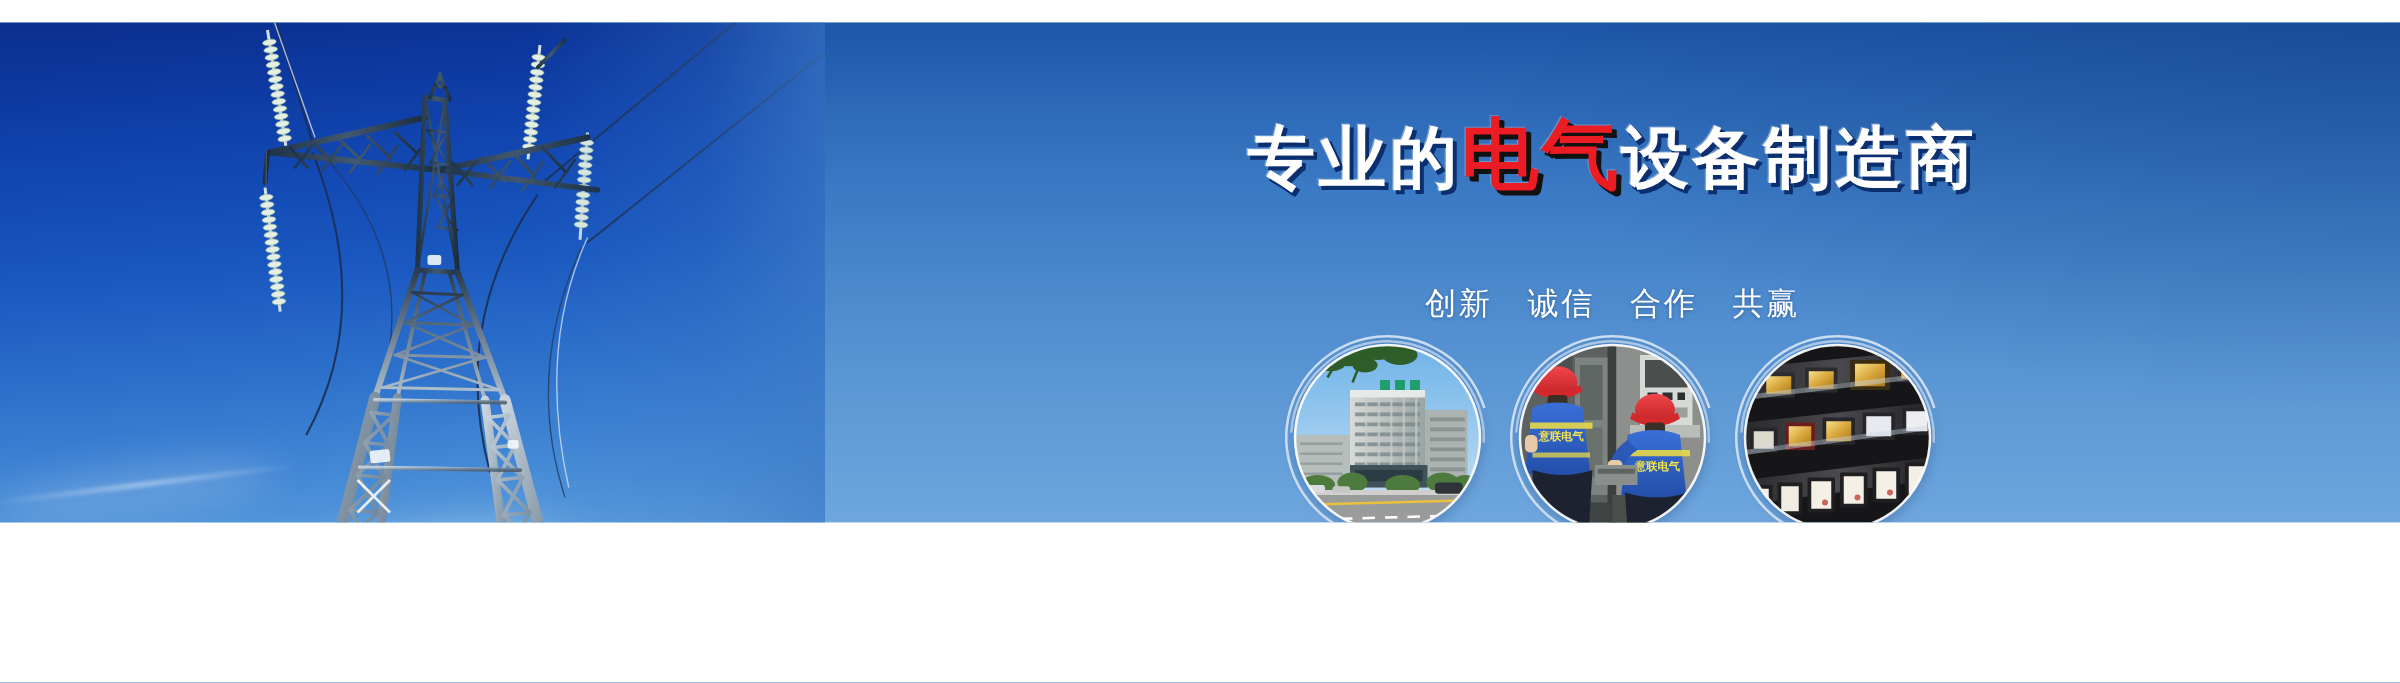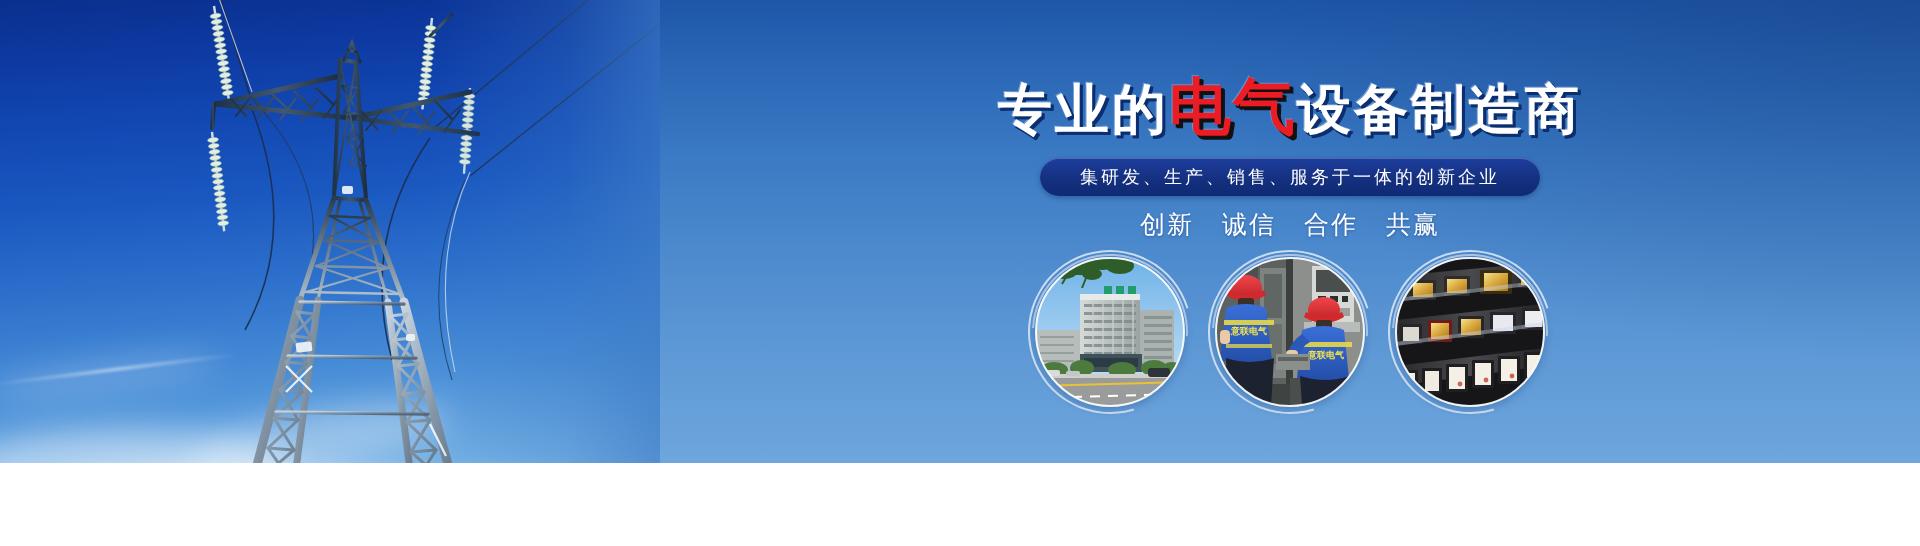--- a/index.html
+++ b/index.html
@@ -6,23 +6,24 @@
   * { margin:0; padding:0; box-sizing:border-box; }
   html,body{ background:#fff; }
   body{
     font-family:"Liberation Sans","DejaVu Sans",sans-serif;
     -webkit-font-smoothing:antialiased;
   }
 
   .banner{
     position:relative;
     width:1920px;
-    height:463px;
+    height:400px;
     overflow:hidden;
     background:#3f7fc8;
+    margin-top:18px;
   }
 
   
   .bg-gradient{
     position:absolute; inset:0;
     background:
       linear-gradient(180deg,
         #1e56a8 0%,
         #2a66b5 14%,
         #3b7ac4 34%,
@@ -450,23 +451,20 @@
       </g>
     </svg>
 
     <div class="photo-fade"></div>
   </div>
 
   <div class="content">
 
     <div class="headline"><span>专业的</span><span class="hl-red">电气</span><span>设备制造商</span></div>
 
-    <div class="subtitle-pill">
-      <span>集研发、生产、销售、服务于一体的创新企业</span>
-    </div>
 
     <div class="keywords">
       <span class="keyword">创新</span>
       <span class="keyword">诚信</span>
       <span class="keyword">合作</span>
       <span class="keyword">共赢</span>
     </div>
 
     <div class="circles">
 

